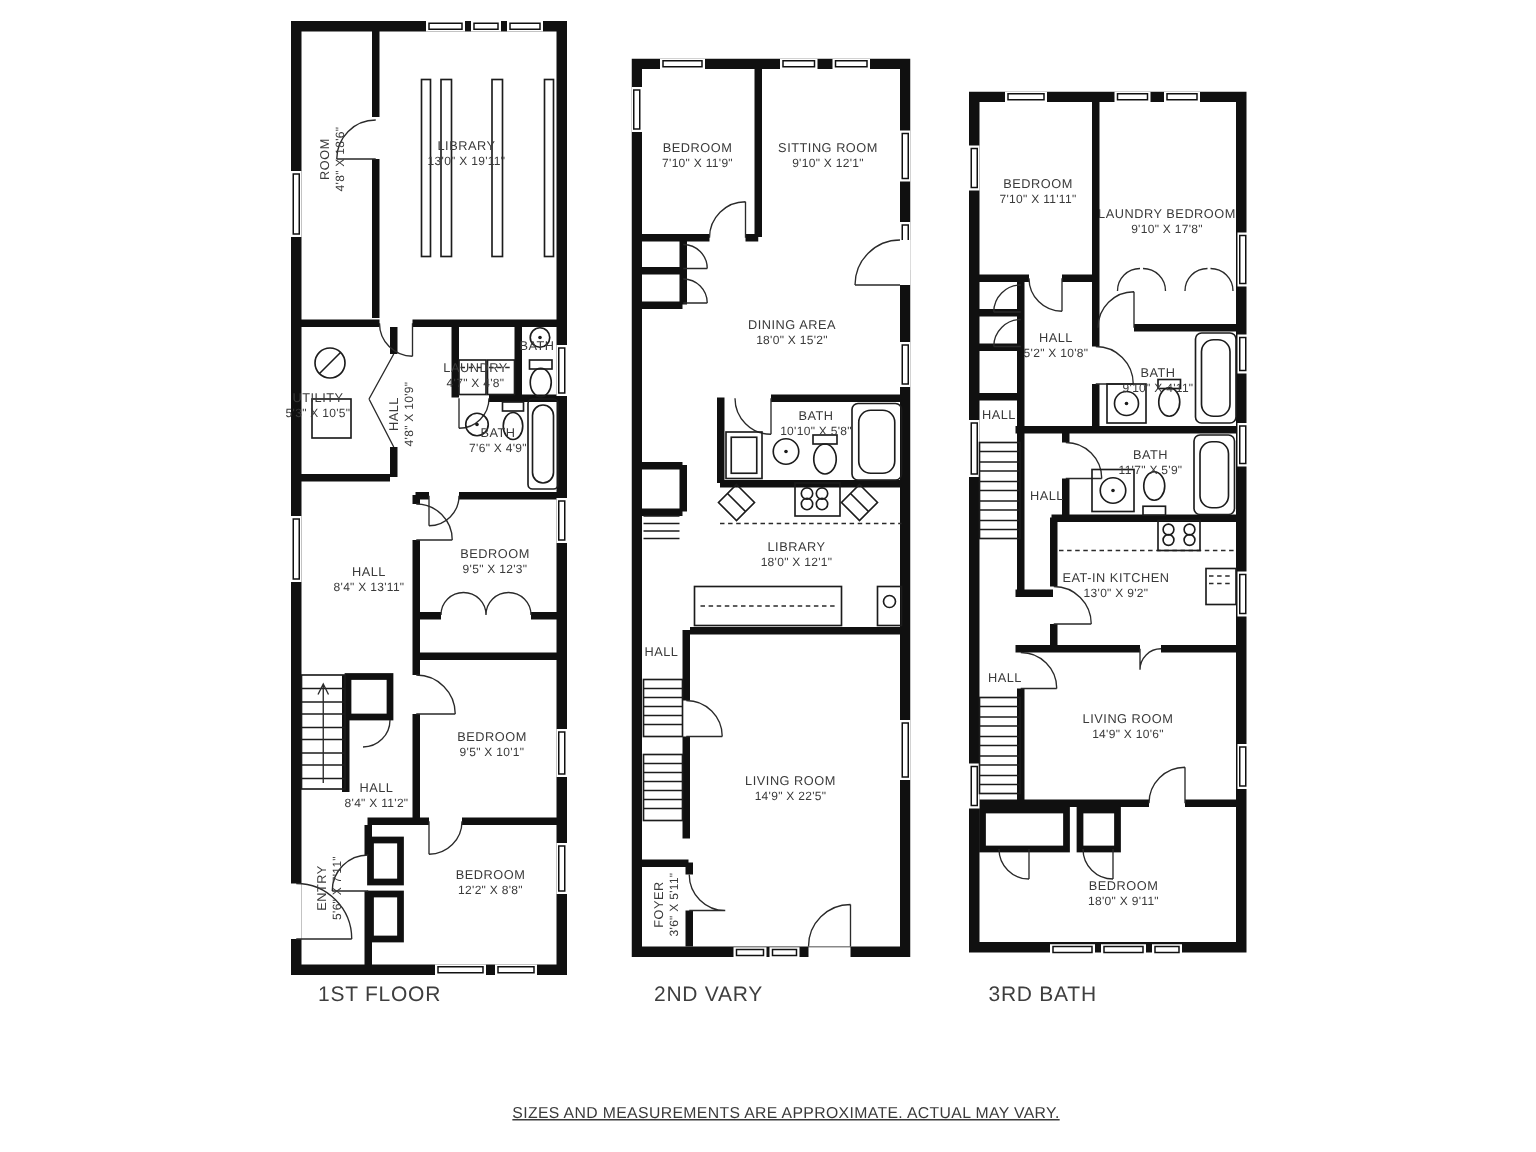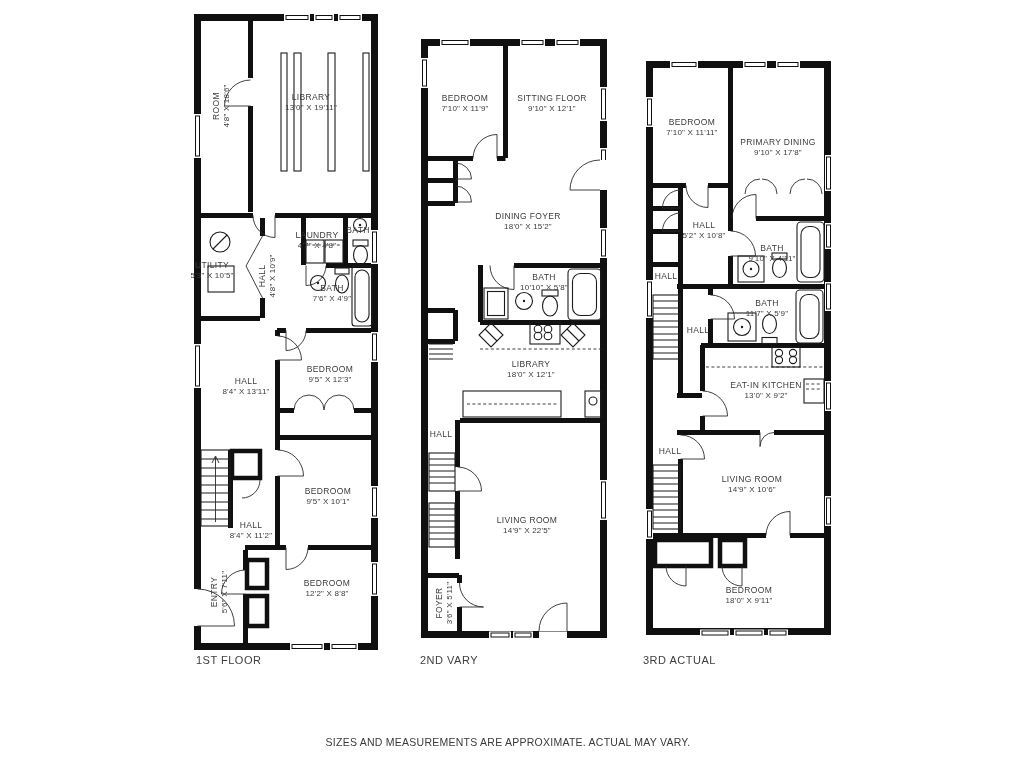--- a/index.html
+++ b/index.html
@@ -14,23 +14,23 @@
   svg .d{stroke:#2a2a2a;stroke-width:0.9;fill:none;}
   svg .dash{stroke:#2a2a2a;stroke-width:0.9;fill:none;stroke-dasharray:3 2.4;}
   svg .win{fill:#ffffff;stroke:none;}
   svg .wl{stroke:#101010;stroke-width:1;fill:none;}
   svg .dot{fill:#1c1c1c;stroke:none;}
   .rl{position:absolute;transform:translate(-50%,-50%);text-align:center;
       display:flex;flex-direction:column;line-height:1.32;white-space:nowrap;z-index:5;}
   .rl.vert{transform:translate(-50%,-50%) rotate(-90deg);}
   .rn{font-size:8.5px;letter-spacing:.35px;color:#3a3a3a;}
   .rd{font-size:8px;letter-spacing:.2px;color:#3a3a3a;}
-  .fn{position:absolute;font-size:11px;letter-spacing:.5px;color:#3e3e3e;}
-  .disc{position:absolute;left:508px;top:736px;transform:translateX(-50%);
-        font-size:10.5px;letter-spacing:.25px;color:#3a3a3a;white-space:nowrap;}
+  .fn{position:absolute;font-size:14px;letter-spacing:.5px;color:#3e3e3e;margin-left:16px;}
+  .disc{position:absolute;left:524px;top:736px;transform:translateX(-50%);
+        font-size:10.5px;letter-spacing:.25px;color:#3a3a3a;white-space:nowrap;text-decoration:underline;}
 </style>
 </head>
 <body>
 
 <div class="canvas">
 
   <div class="plan" style="left:194px;top:14px;width:184px;height:636px">
     <svg width="184" height="636" viewBox="0 0 184 636">
       <g>
         <rect class="W" x="3.5" y="3.5" width="177" height="629"></rect>
@@ -303,21 +303,21 @@
     <span class="rd">4'8" X 18'6"</span>
   </div>
   <div class="rl" style="left:311px;top:103px">
     <span class="rn">LIBRARY</span>
     <span class="rd">13'0" X 19'11"</span>
   </div>
   <div class="rl" style="left:212px;top:271px">
     <span class="rn">UTILITY</span>
     <span class="rd">5'3" X 10'5"</span>
   </div>
-  <div class="rl" style="left:317px;top:241px">
+  <div class="rl" style="left:317px;top:251px">
     <span class="rn">LAUNDRY</span>
     <span class="rd">4'7" X 4'8"</span>
   </div>
   <div class="rl" style="left:358px;top:231px">
     <span class="rn">BATH</span>
   </div>
   <div class="rl vert" style="left:268px;top:276px">
     <span class="rn">HALL</span>
     <span class="rd">4'8" X 10'9"</span>
   </div>
@@ -348,25 +348,25 @@
   <div class="rl" style="left:327px;top:589px">
     <span class="rn">BEDROOM</span>
     <span class="rd">12'2" X 8'8"</span>
   </div>
 
   <div class="rl" style="left:465px;top:104px">
     <span class="rn">BEDROOM</span>
     <span class="rd">7'10" X 11'9"</span>
   </div>
   <div class="rl" style="left:552px;top:104px">
-    <span class="rn">SITTING FLOOR</span>
+    <span class="rn">SITTING ROOM</span>
     <span class="rd">9'10" X 12'1"</span>
   </div>
   <div class="rl" style="left:528px;top:222px">
-    <span class="rn">DINING FOYER</span>
+    <span class="rn">DINING AREA</span>
     <span class="rd">18'0" X 15'2"</span>
   </div>
   <div class="rl" style="left:544px;top:283px">
     <span class="rn">BATH</span>
     <span class="rd">10'10" X 5'8"</span>
   </div>
   <div class="rl" style="left:531px;top:370px">
     <span class="rn">LIBRARY</span>
     <span class="rd">18'0" X 12'1"</span>
   </div>
@@ -380,56 +380,56 @@
   <div class="rl vert" style="left:445px;top:603px">
     <span class="rn">FOYER</span>
     <span class="rd">3'6" X 5'11"</span>
   </div>
 
   <div class="rl" style="left:692px;top:128px">
     <span class="rn">BEDROOM</span>
     <span class="rd">7'10" X 11'11"</span>
   </div>
   <div class="rl" style="left:778px;top:148px">
-    <span class="rn">PRIMARY DINING</span>
+    <span class="rn">LAUNDRY BEDROOM</span>
     <span class="rd">9'10" X 17'8"</span>
   </div>
   <div class="rl" style="left:704px;top:231px">
     <span class="rn">HALL</span>
     <span class="rd">5'2" X 10'8"</span>
   </div>
   <div class="rl" style="left:772px;top:254px">
     <span class="rn">BATH</span>
     <span class="rd">9'10" X 4'11"</span>
   </div>
   <div class="rl" style="left:666px;top:277px">
     <span class="rn">HALL</span>
   </div>
   <div class="rl" style="left:767px;top:309px">
     <span class="rn">BATH</span>
     <span class="rd">11'7" X 5'9"</span>
   </div>
   <div class="rl" style="left:698px;top:331px">
     <span class="rn">HALL</span>
   </div>
-  <div class="rl" style="left:766px;top:391px">
+  <div class="rl" style="left:744px;top:391px">
     <span class="rn">EAT-IN KITCHEN</span>
     <span class="rd">13'0" X 9'2"</span>
   </div>
   <div class="rl" style="left:670px;top:452px">
     <span class="rn">HALL</span>
   </div>
   <div class="rl" style="left:752px;top:485px">
     <span class="rn">LIVING ROOM</span>
     <span class="rd">14'9" X 10'6"</span>
   </div>
   <div class="rl" style="left:749px;top:596px">
     <span class="rn">BEDROOM</span>
     <span class="rd">18'0" X 9'11"</span>
   </div>
 
   <div class="fn" style="left:196px;top:654px">1ST FLOOR</div>
   <div class="fn" style="left:420px;top:654px">2ND VARY</div>
-  <div class="fn" style="left:643px;top:654px">3RD ACTUAL</div>
+  <div class="fn" style="left:643px;top:654px">3RD BATH</div>
 
   <div class="disc">SIZES AND MEASUREMENTS ARE APPROXIMATE. ACTUAL MAY VARY.</div>
 
 </div>
 
 </body></html>

